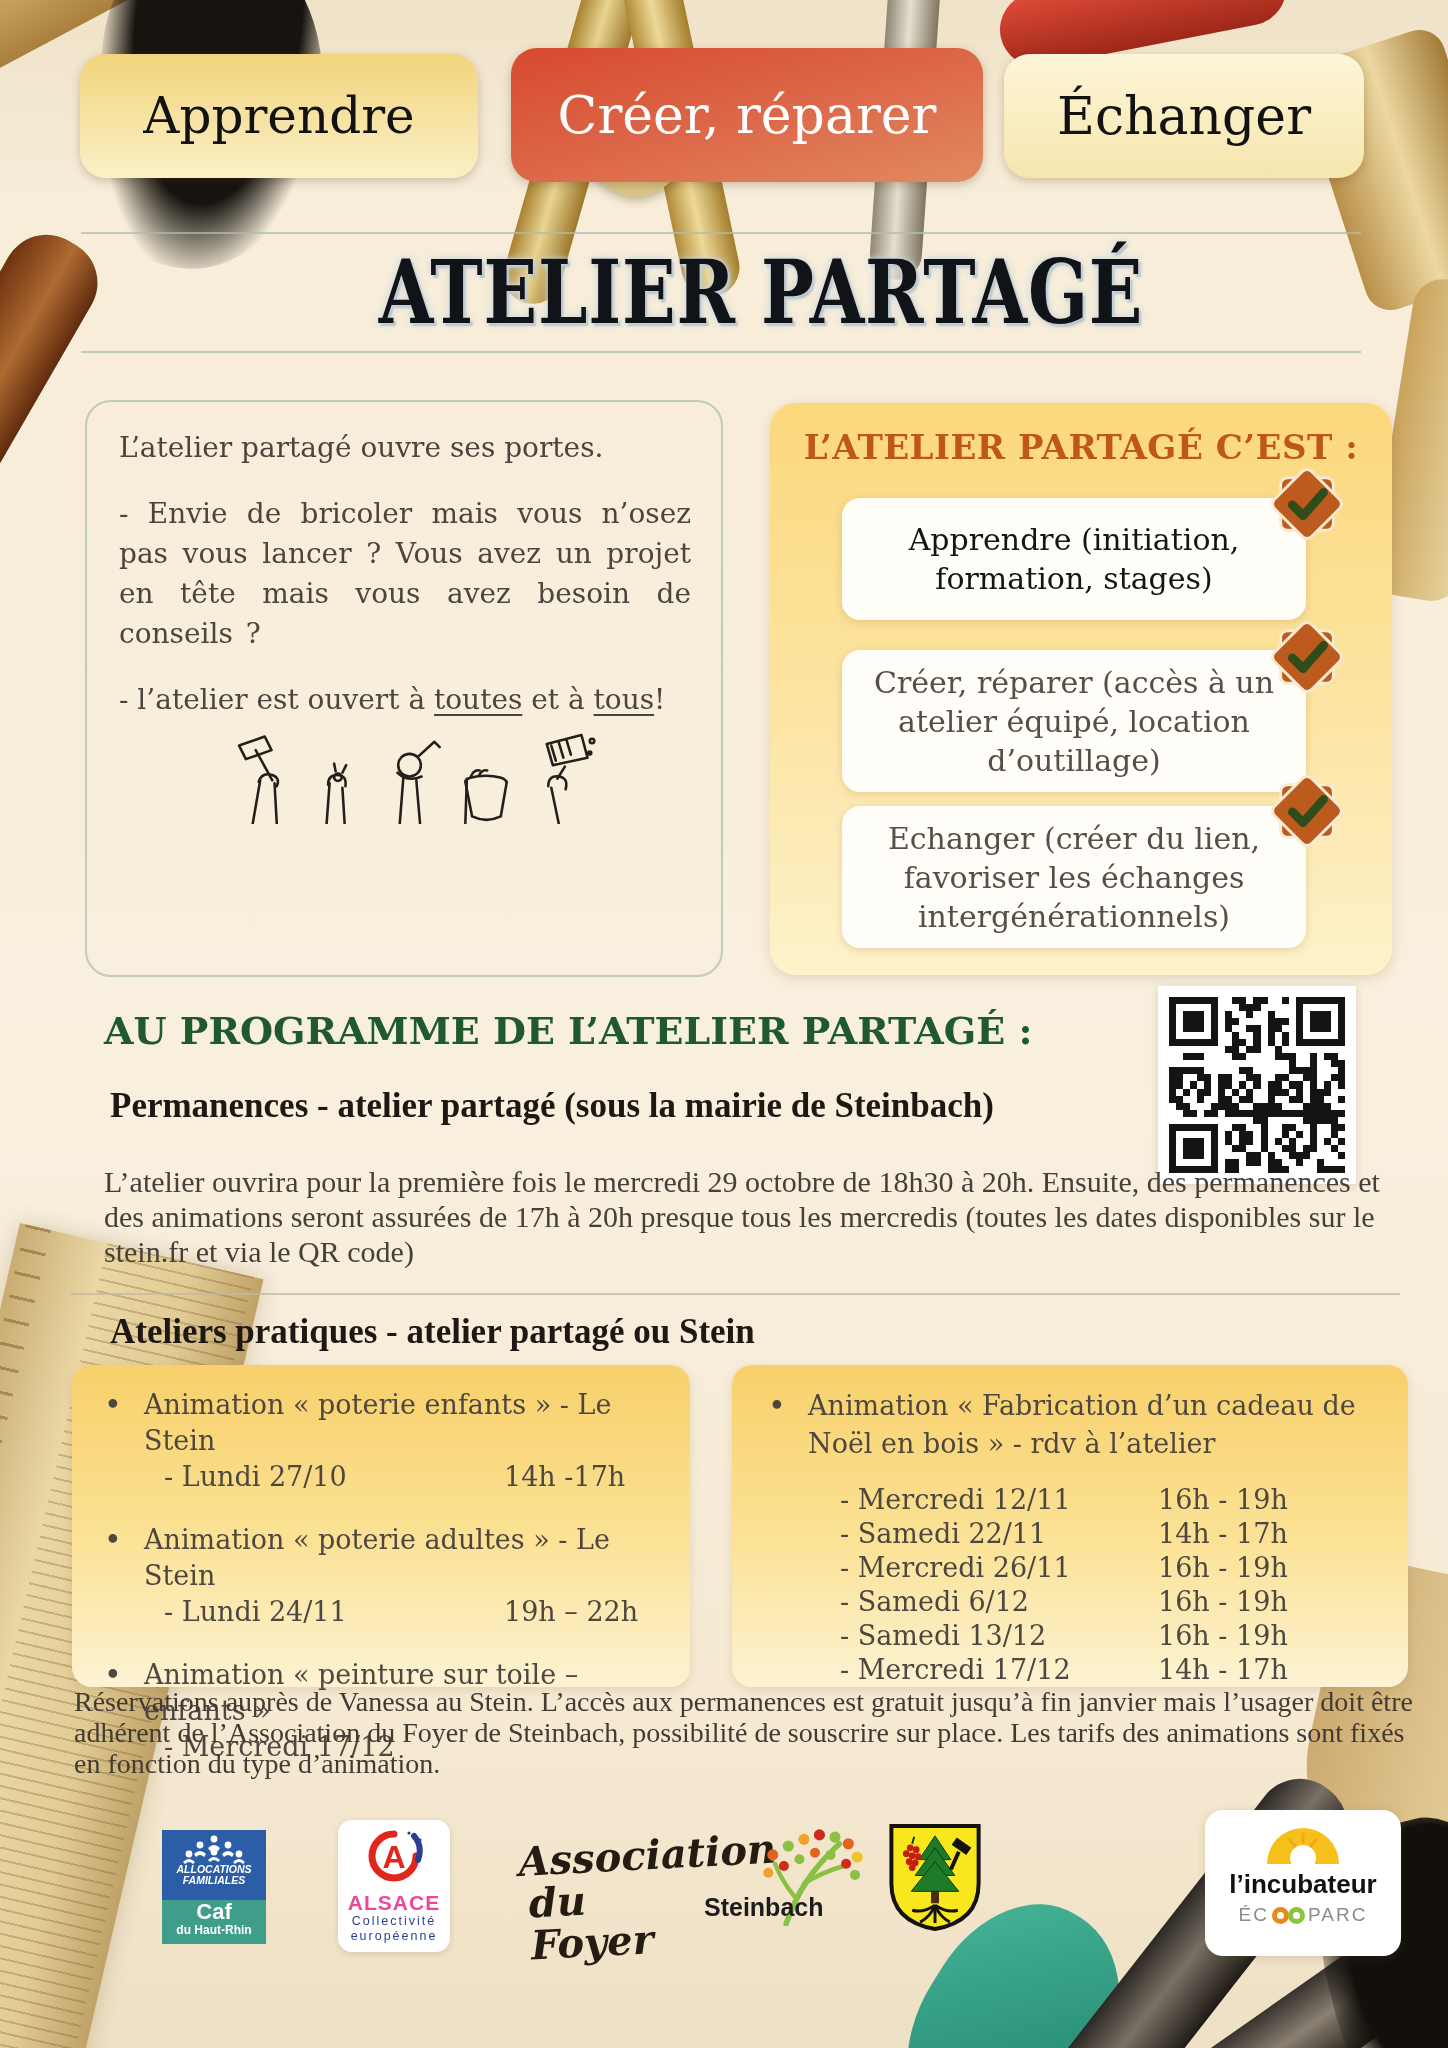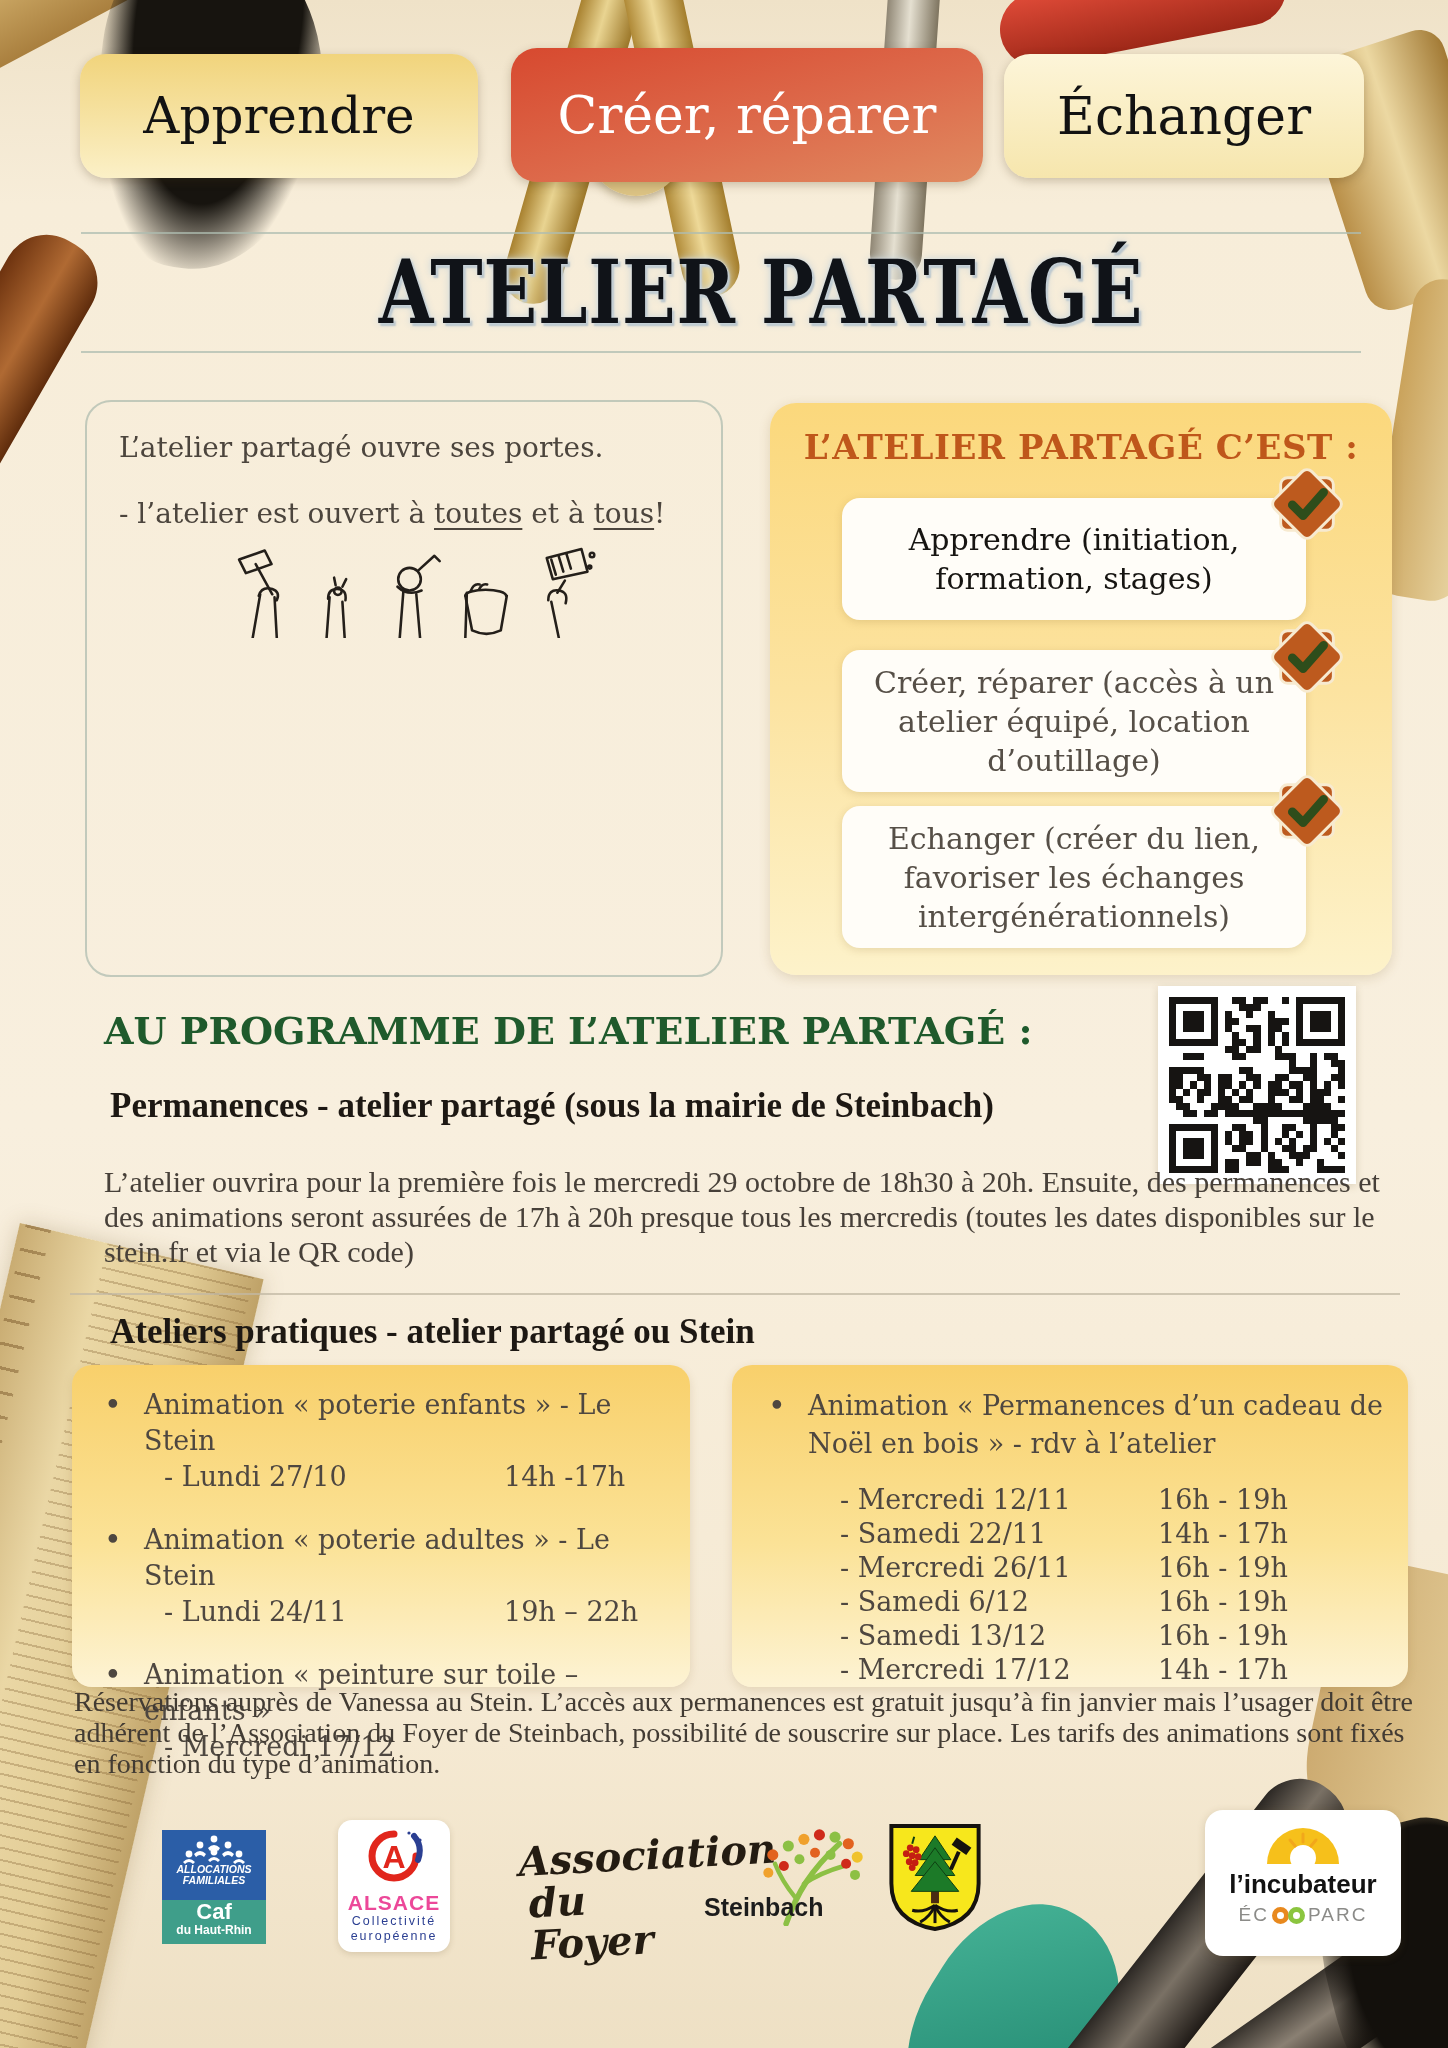--- a/index.html
+++ b/index.html
@@ -174,20 +174,21 @@
     <div class="badge badge-yellow">Apprendre</div>
     <div class="badge badge-red">Créer, réparer</div>
     <div class="badge badge-cream">Échanger</div>
 
     <div class="rule rule-top"></div>
     <h1 class="title">ATELIER PARTAGÉ</h1>
     <div class="rule rule-2"></div>
 
     <section class="intro-box">
       <p>L’atelier partagé ouvre ses portes.</p>
+      <p class="just">- Envie de bricoler mais vous n’osez pas vous lancer ? Vous avez un projet en tête mais vous avez besoin de conseils ?</p>
       <p><span>- l’atelier est ouvert à </span><span class="u">toutes</span><span> et à </span><span class="u">tous</span><span>!</span></p>
       <svg class="hands" viewBox="0 0 500 122" preserveAspectRatio="xMidYMax meet" style="width:400px;">
 
         <path d="M48 122 L58 64"></path>
           <path d="M80 122 L77 68"></path>
         <path d="M56 66 q4 -13 18 -9 q11 4 6 15"></path>
         <path d="M74 64 L52 24"></path>
           <path d="M30 18 l34 -12 l9 18 l-34 12 Z"></path>
 
         <path d="M146 122 L150 68"></path>
@@ -592,21 +593,21 @@
       <div class="wgroup">
         <div class="wtitle">Animation « peinture sur toile – enfants »</div>
         <div class="wrow">
           <span class="wdate">- Mercredi 17/12</span>
           <span class="wtime"></span>
         </div>
       </div>
     </div>
 
     <div class="wbox wbox-right">
-      <div class="wtitle">Animation « Permanences d’un cadeau de Noël en bois »  - rdv à l’atelier</div>
+      <div class="wtitle">Animation « Fabrication d’un cadeau de Noël en bois »  - rdv à l’atelier</div>
       <div class="sessions">
         <div class="wrow">
           <span class="wdate">- Mercredi 12/11</span>
           <span class="wtime">16h - 19h</span>
         </div>
         <div class="wrow">
           <span class="wdate">- Samedi 22/11</span>
           <span class="wtime">14h - 17h</span>
         </div>
         <div class="wrow">

